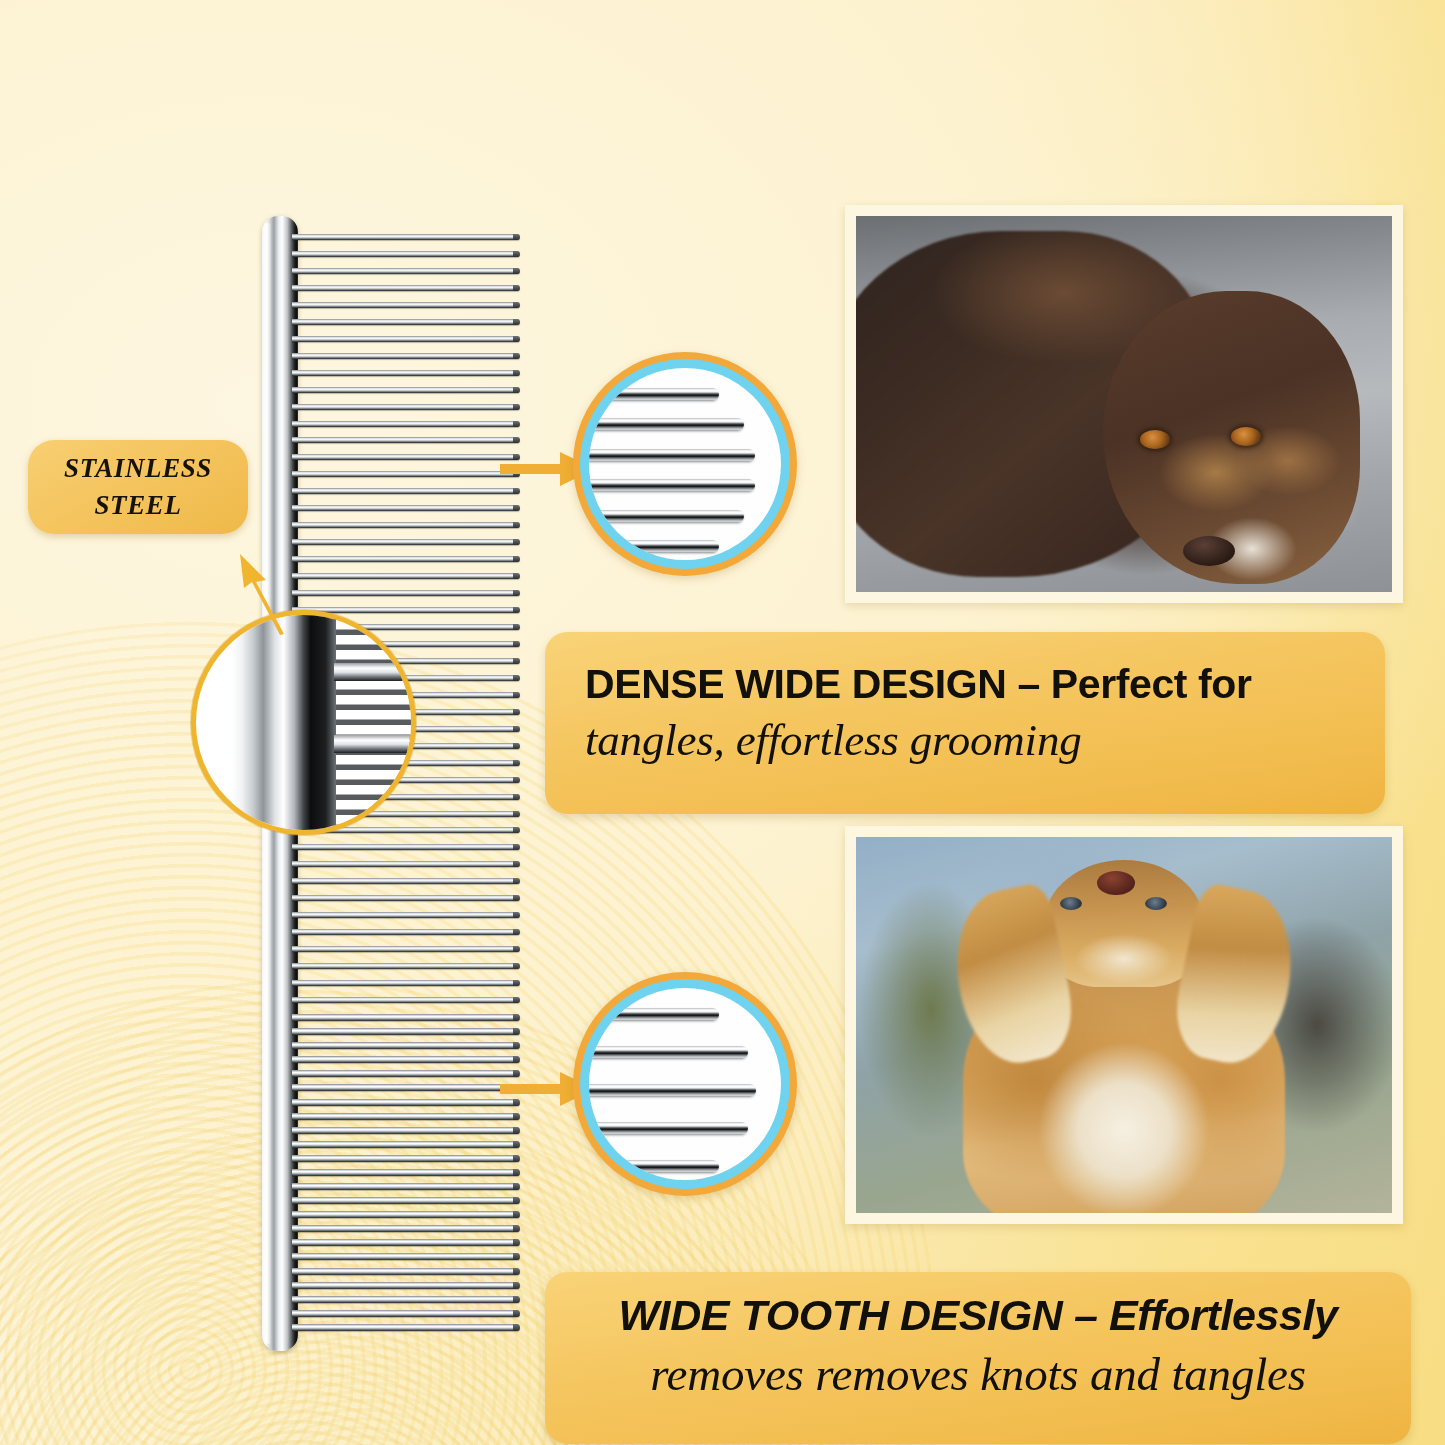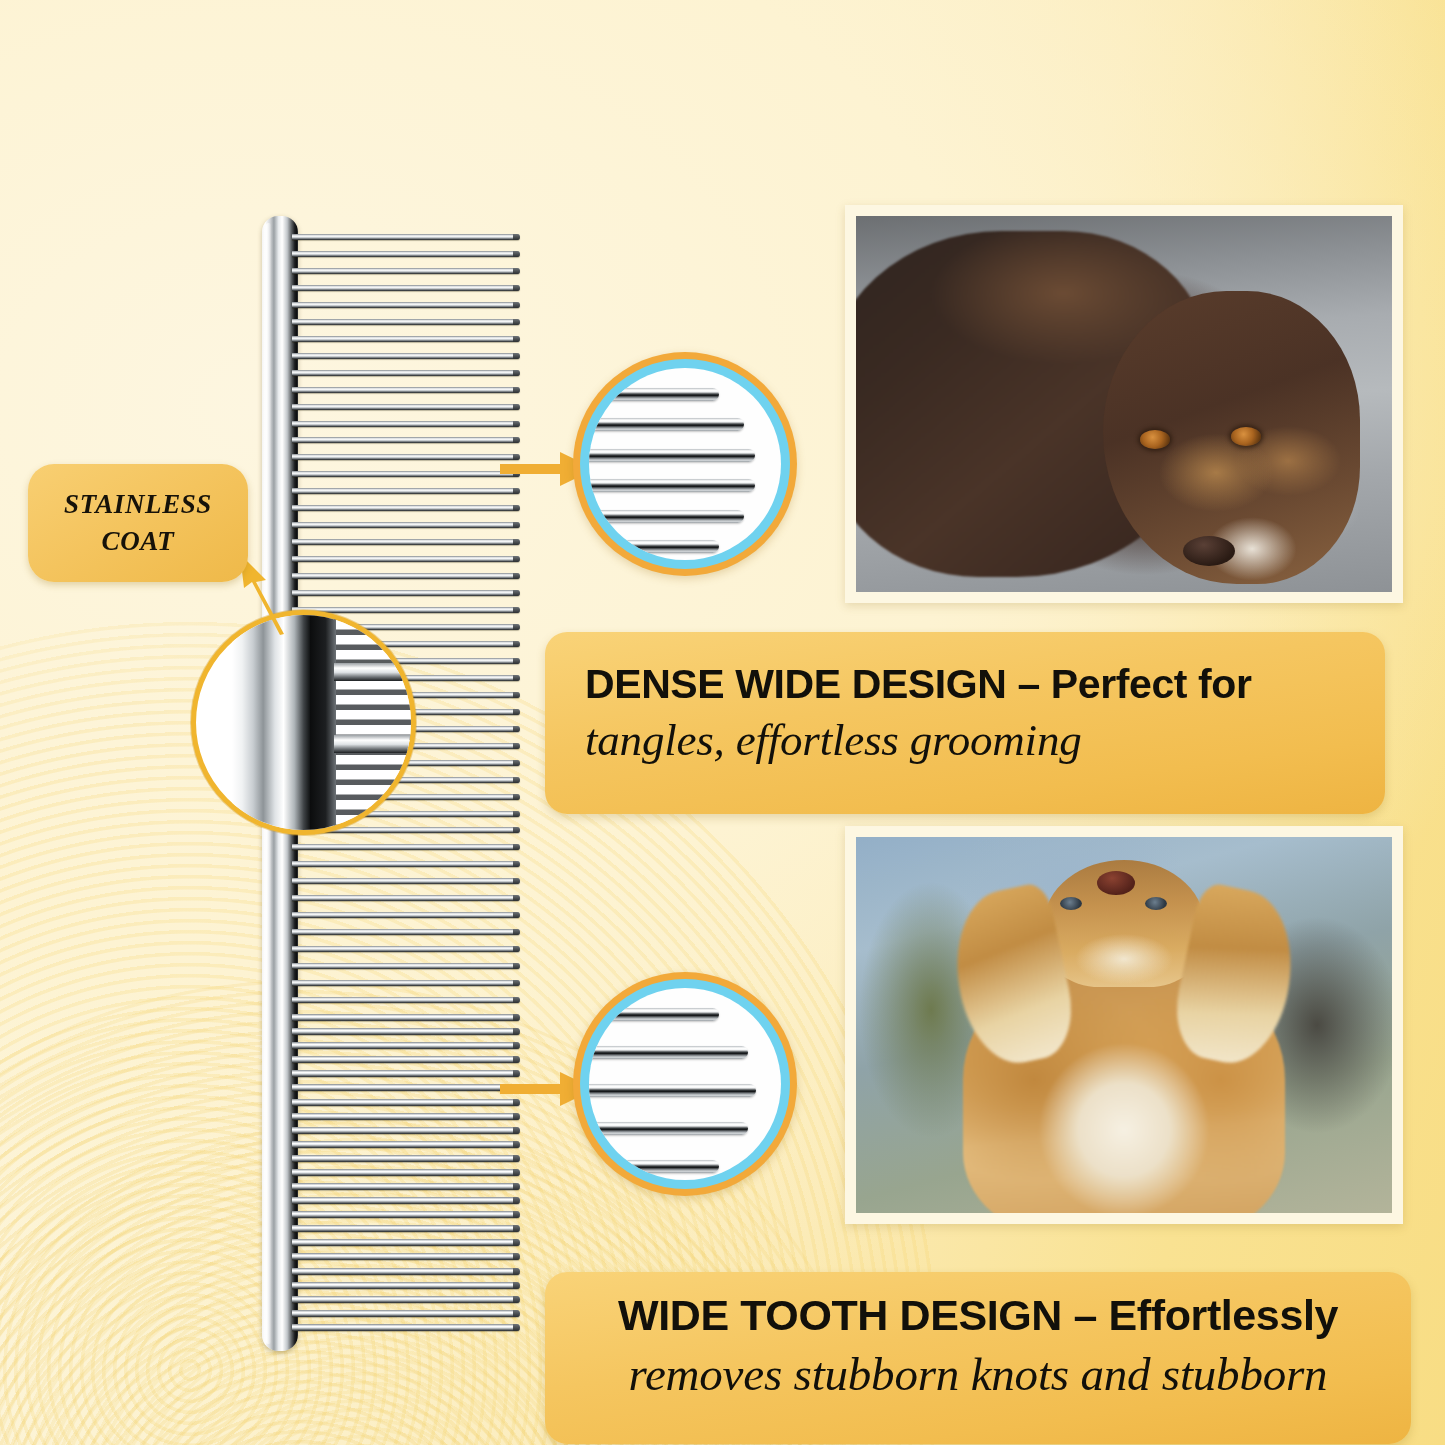--- a/index.html
+++ b/index.html
@@ -130,22 +130,22 @@
     position:absolute;
     right:0; top:0;
     width:7px; height:100%;
     border-radius:0 4px 4px 0;
     background:linear-gradient(180deg,#6e7377,#2c2f31);
   }
 
   
   .steel-badge {
     position:absolute;
-    left:28px; top:464px;
-    width:220px; height:118px;
+    left:28px; top:440px;
+    width:220px; height:94px;
     border-radius:26px;
     background:linear-gradient(150deg,#f8cf72 0%, #f4c45e 48%, #efb949 100%);
     box-shadow:0 3px 7px rgba(150,115,25,.28);
     display:flex;
     align-items:center;
     justify-content:center;
     text-align:center;
     z-index:22;
   }
   .steel-badge span {
@@ -414,21 +414,21 @@
     font-style:italic;
     font-size:45px;
     letter-spacing:-.2px;
   }
   .callout-1 { left:545px; top:632px; width:840px; height:182px; }
   .callout-2 {
     left:545px; top:1272px; width:866px; height:172px;
     text-align:center;
     padding:16px 24px 24px 24px;
   }
-  .callout-2 .lead { font-size:43px; }
+  .callout-2 .lead { font-size:43px;font-style:italic; }
   .callout-2 .desc { font-size:47px; }
 </style>
 </head>
 <body>
 
 <div id="canvas">
 
   <div class="swoosh swoosh-1"></div>
   <div class="swoosh swoosh-2"></div>
   <div class="swoosh swoosh-3"></div>
@@ -503,21 +503,21 @@
         <div class="tooth" style="top: 1019.48px; width: 228px; height: 7px;"></div>
         <div class="tooth" style="top: 1033.57px; width: 228px; height: 7px;"></div>
         <div class="tooth" style="top: 1047.65px; width: 228px; height: 7px;"></div>
         <div class="tooth" style="top: 1061.74px; width: 228px; height: 7px;"></div>
         <div class="tooth" style="top: 1075.83px; width: 228px; height: 7px;"></div>
         <div class="tooth" style="top: 1089.91px; width: 228px; height: 7px;"></div>
       </div>
   </div>
 
   <div class="steel-badge">
-    <span><span>STAINLESS</span><br><span>COAT</span></span>
+    <span><span>STAINLESS</span><br><span>STEEL</span></span>
   </div>
   <div class="badge-arrow">
     <svg width="80" height="90" viewBox="0 0 80 90">
       <path d="M62 86 L34 34 L44 32 L18 6 L22 40 L30 34 L58 87 Z" fill="#f0b52e"></path>
     </svg>
   </div>
 
   <div class="spine-magnifier">
     <div class="sm-bg-stripes"></div>
     <div class="sm-rod"></div>
@@ -579,16 +579,16 @@
     </div>
   </div>
 
   <div class="callout callout-1">
     <p class="lead">DENSE WIDE DESIGN – Perfect for</p>
     <p class="desc">tangles, effortless grooming</p>
   </div>
 
   <div class="callout callout-2">
     <p class="lead">WIDE TOOTH DESIGN – Effortlessly</p>
-    <p class="desc">removes stubborn knots and stubborn</p>
+    <p class="desc">removes removes knots and tangles</p>
   </div>
 
 </div>
 
 </body></html>

